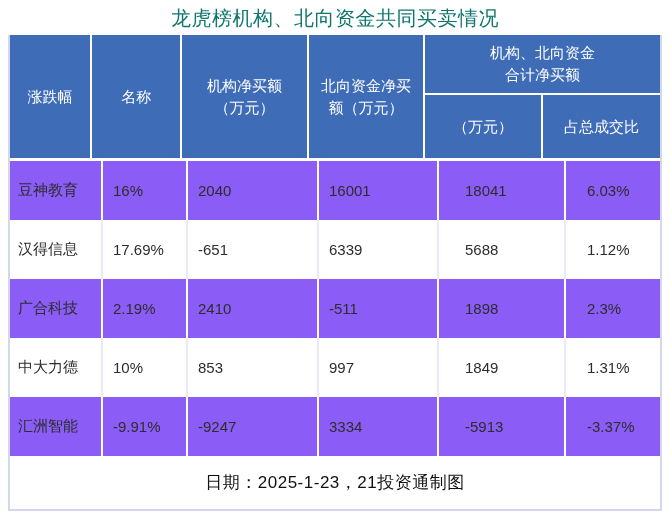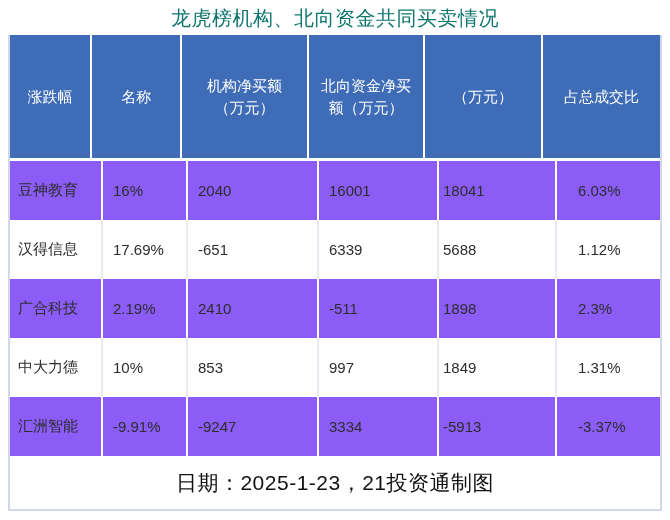--- a/index.html
+++ b/index.html
@@ -96,53 +96,55 @@
   .trow.alt { background: #8b5cf6; }
   .cell {
     box-sizing: border-box;
     display: flex;
     align-items: center;
     font-size: 15px;
     color: #2d2d2d;
     padding-left: 10px;
   }
   .cell.c1 { padding-left: 8px; }
-  .cell.c5 { padding-left: 4px; }
+  .cell.c5 { padding-left: 17px; margin-left: 9px; }
   .cell.c6 { padding-left: 21px; }
   .trow.alt .cell { border-right: 2px solid #ffffff; }
   .trow.plain .cell { border-right: 2px solid #e9eaf4; }
   .trow .cell.c6 { border-right: none !important; }
 
   .tfoot {
     height: 53px;
     background: #ffffff;
     display: flex;
     align-items: center;
     justify-content: center;
-    font-size: 21px;
+    font-size: 17px;
     color: #111111;
     letter-spacing: 0.5px;
     border-radius: 7px;
   }
 </style>
 </head>
 <body>
 
 <div class="title">龙虎榜机构、北向资金共同买卖情况</div>
 
 <div class="table">
 
   <div class="thead">
     <div class="hcell c2">涨跌幅</div>
     <div class="hcell c1">名称</div>
     <div class="hcell c3">机构净买额
 （万元）</div>
     <div class="hcell c4">北向资金净买
 额（万元）</div>
     <div class="hgroup">
+      <div class="hgroup-title">机构、北向资金
+合计净买额</div>
       <div class="hgroup-sub">
         <div class="hcell c5">（万元）</div>
         <div class="hcell c6">占总成交比</div>
       </div>
     </div>
   </div>
 
   <div class="trow alt">
     <div class="cell c1">豆神教育</div>
     <div class="cell c2">16%</div>

